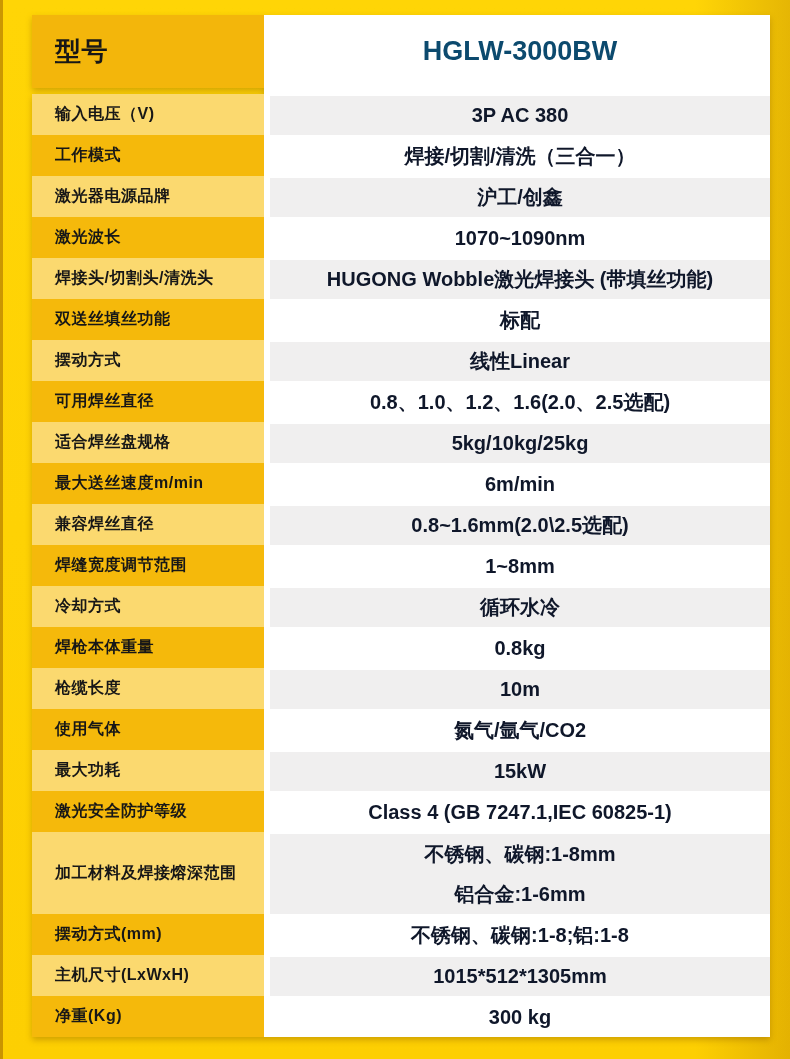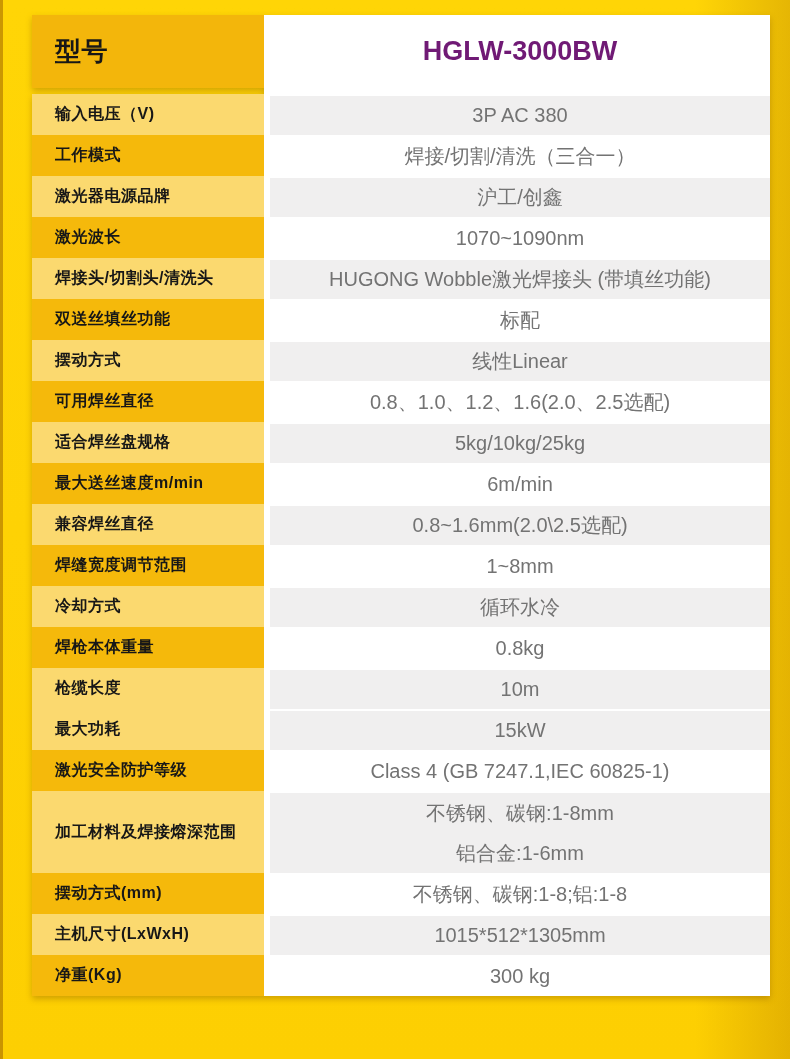--- a/index.html
+++ b/index.html
@@ -47,28 +47,28 @@
   .gap { width: 6px; background: #ffffff; flex: 0 0 6px; }
   .cell-r {
     flex: 1;
     box-sizing: border-box;
     display: flex;
     flex-direction: column;
     align-items: center;
     justify-content: center;
     text-align: center;
     font-size: 20px;
-    font-weight: 400;
-    color: #737373;
+    font-weight: 700;
+    color: #0f172a;
   }
 
   
   .header-row { height: 73px; }
   .header-l { background: #F3B60B; font-size: 26px; }
-  .header-r { background: #ffffff; font-size: 27px; font-weight: 700; color: #701a75; }
+  .header-r { background: #ffffff; font-size: 27px; font-weight: 700; color: #0c4a6e; }
 
   
   .spacer { display: flex; height: 6px; }
   .spacer .sp-l { width: 232px; }           
   .spacer .sp-r { flex: 1; background: #ffffff; }
 
   
   .drow { height: 41px; }
   .drow.tall { height: 82px; }
   .l-light { background: #FBD96F; }
@@ -193,20 +193,27 @@
         </div>
       </div>
       <div class="row drow">
         <div class="cell-l l-light">枪缆长度</div>
         <div class="gap"></div>
         <div class="cell-r r-gray">
           <div class="vline">10m</div>
         </div>
       </div>
       <div class="row drow">
+        <div class="cell-l l-dark">使用气体</div>
+        <div class="gap"></div>
+        <div class="cell-r r-white">
+          <div class="vline">氮气/氩气/CO2</div>
+        </div>
+      </div>
+      <div class="row drow">
         <div class="cell-l l-light">最大功耗</div>
         <div class="gap"></div>
         <div class="cell-r r-gray">
           <div class="vline">15kW</div>
         </div>
       </div>
       <div class="row drow">
         <div class="cell-l l-dark">激光安全防护等级</div>
         <div class="gap"></div>
         <div class="cell-r r-white">

